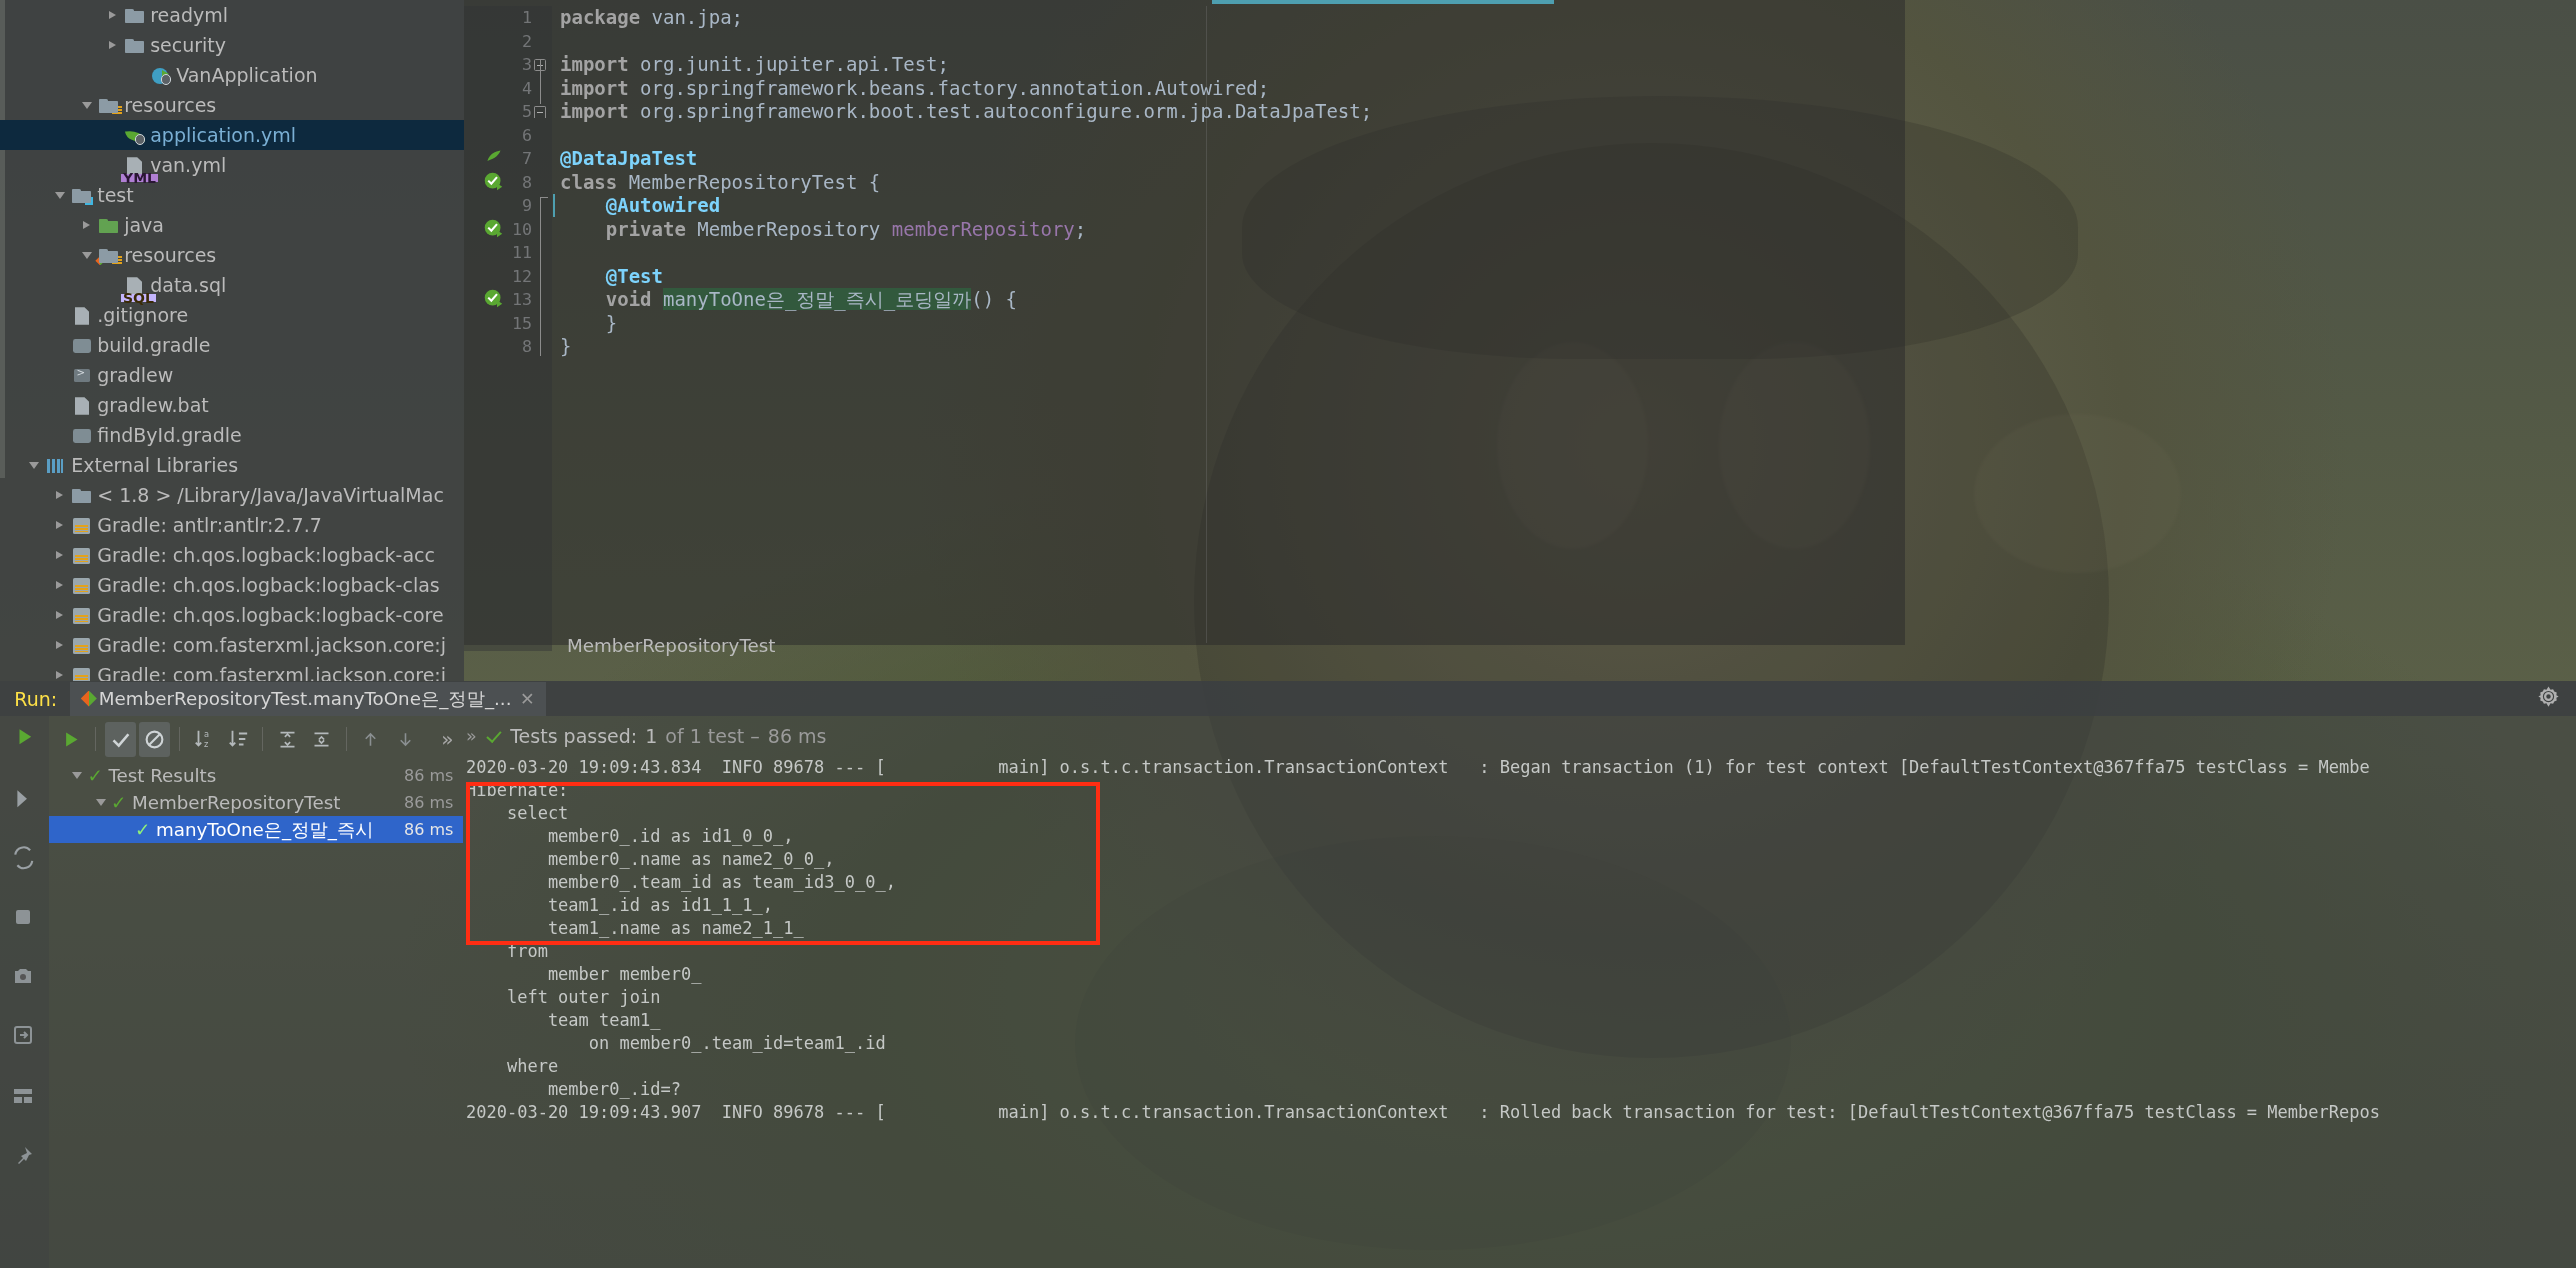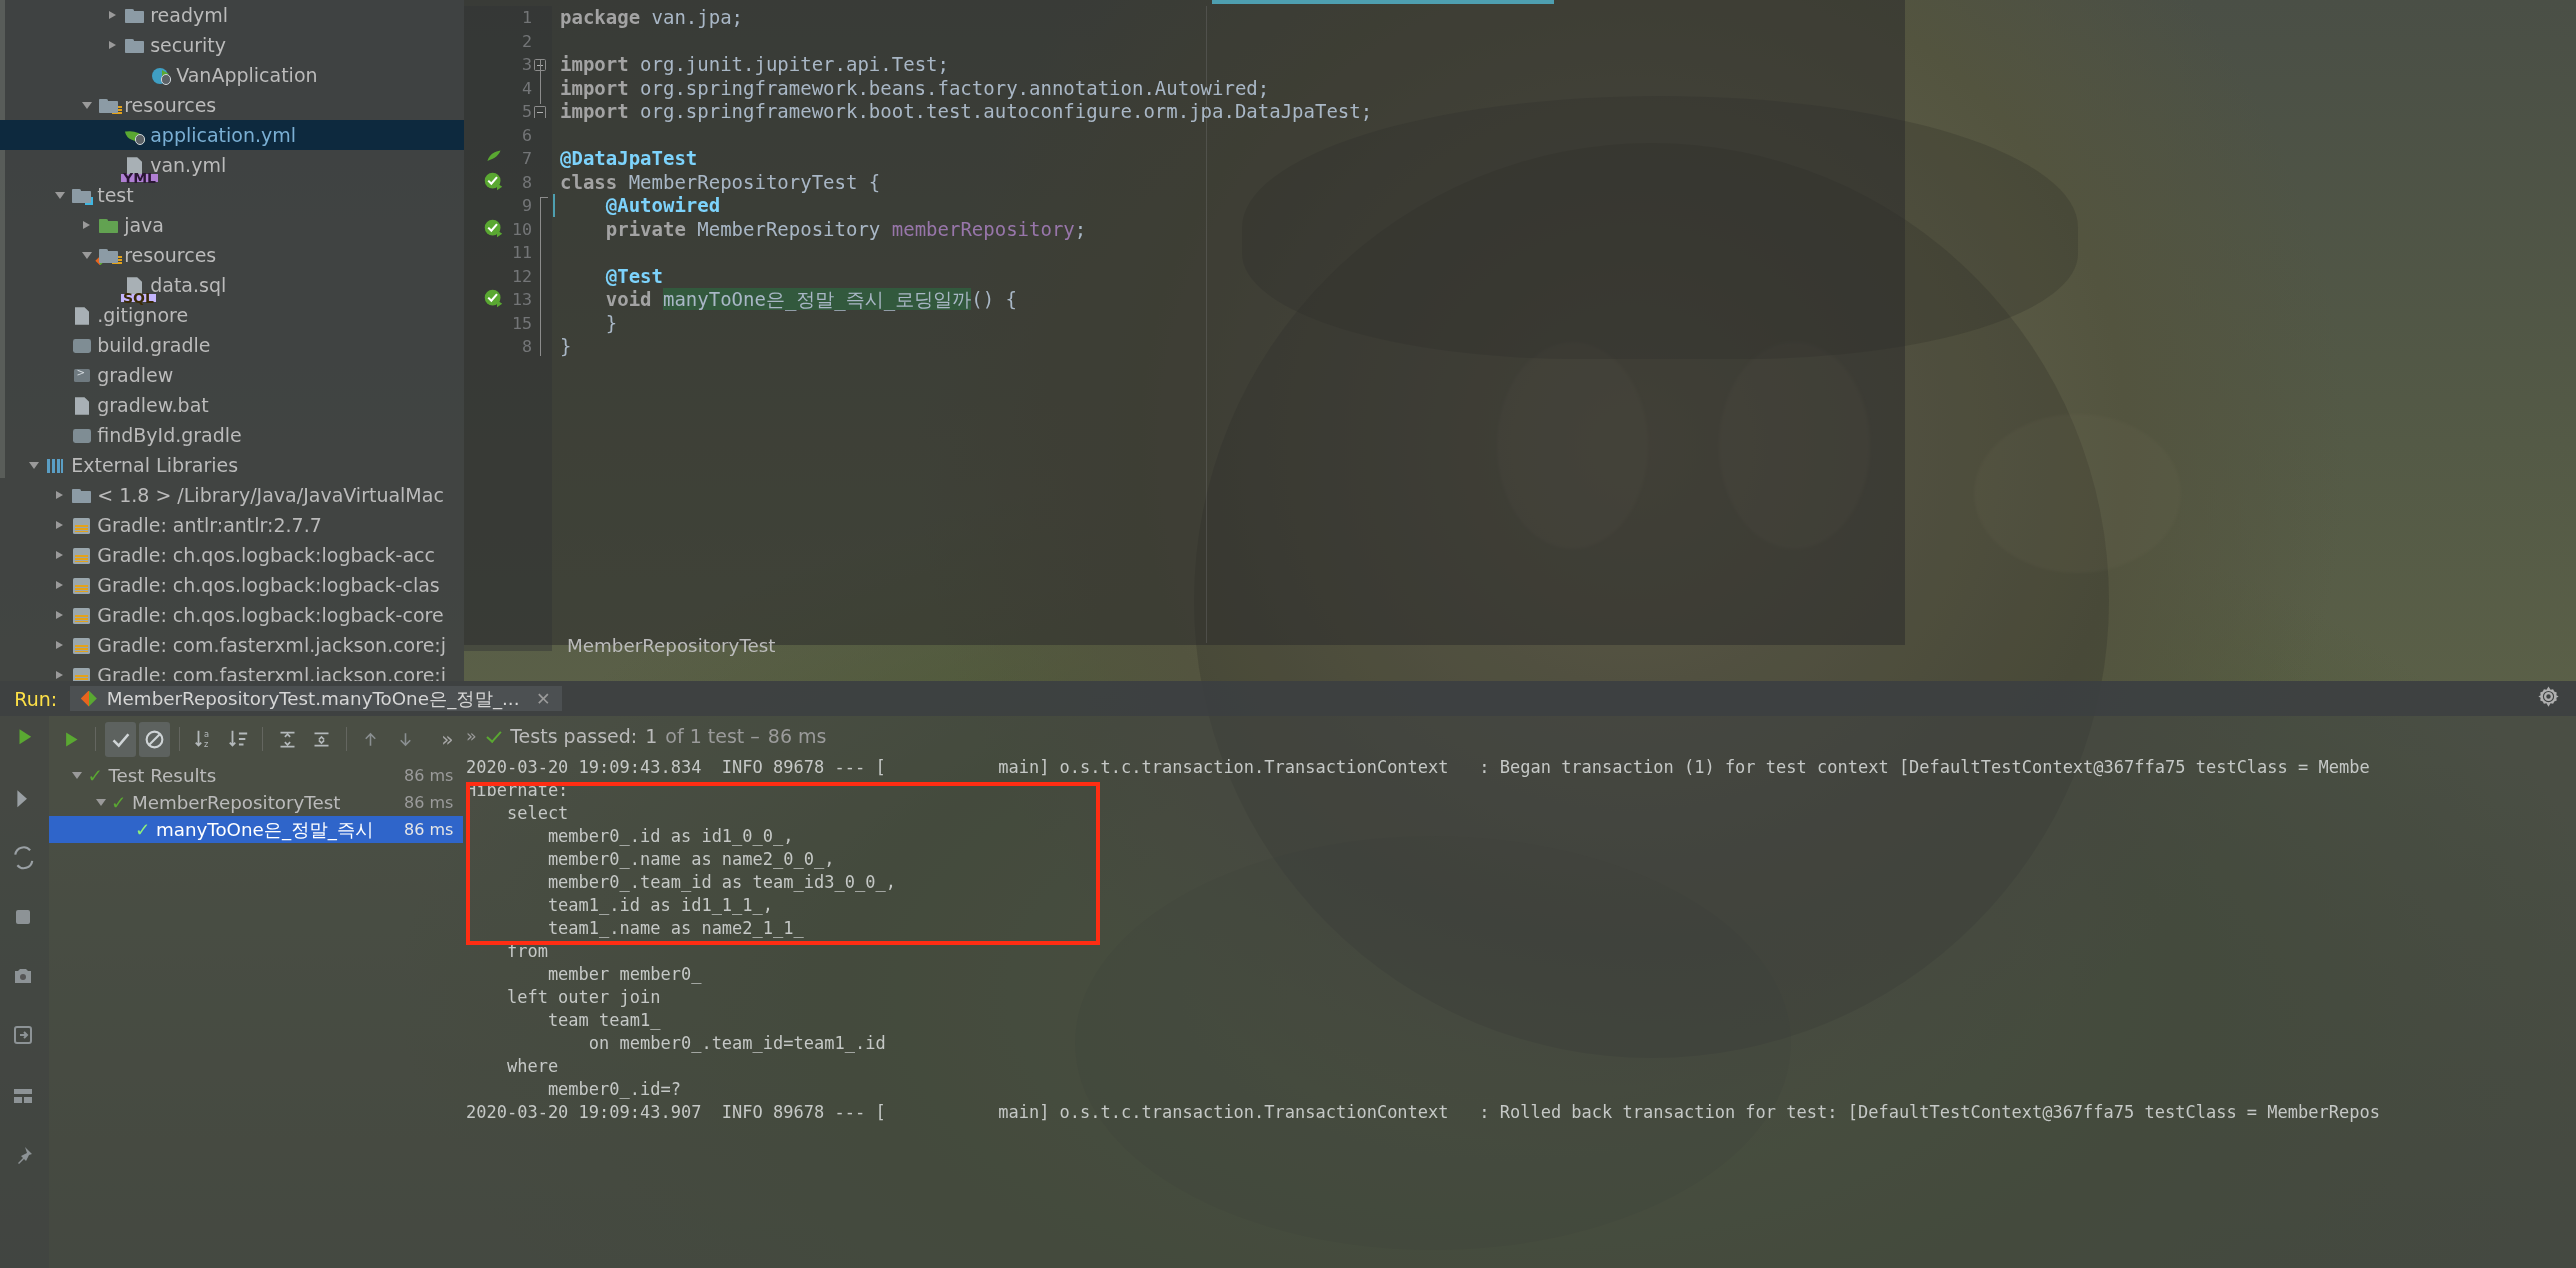--- a/index.html
+++ b/index.html
@@ -218,22 +218,22 @@
   
   .run-header {
     position: absolute; left: 0; top: 681px; width: 2576px; height: 35px;
     background: rgba(60,63,65,0.92);
     display: flex; align-items: center;
   }
   .run-label {
     color: #fde047; font-size: 19px; padding: 0 12.7px 0 14.3px;
   }
   .run-tab {
-    display: flex; align-items: center; gap: 10px;
-    background: rgba(81,86,88,0.75); height: 25px; padding: 12px 11px;
+    display: flex; align-items: center; gap: 2px;
+    background: rgba(81,86,88,0.75); height: 34px; padding: 12px 11px;
     color: #d6d6d6; font-size: 18.3px;
   }
   .diamond-ico {
     width: 16px; height: 16px;
     background: linear-gradient(90deg,#e8641d 50%, #5aa832 50%);
     clip-path: polygon(50% 0,100% 50%,50% 100%,0 50%);
   }
   .tab-close { color: #9a9a9a; font-size: 17.5px; margin-left: 6.4px; }
   .gear-right {
     position: absolute; right: 14.3px; top: 683px;

